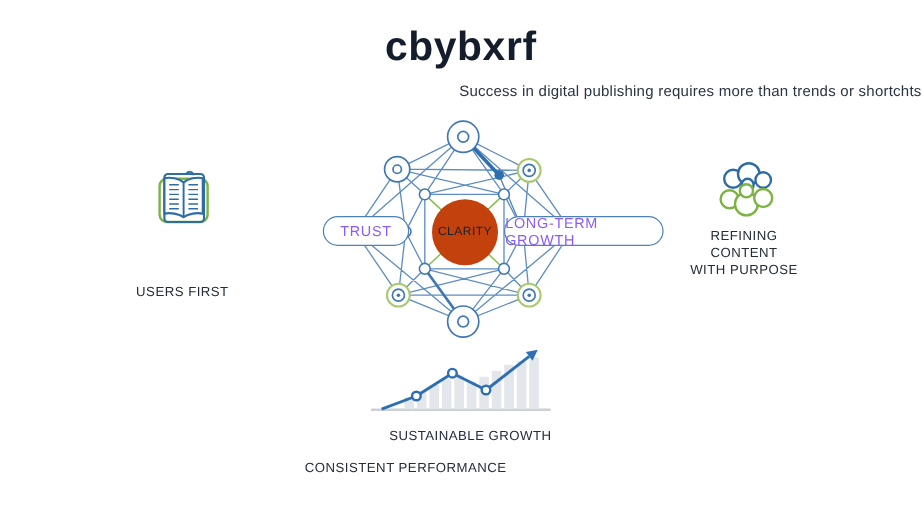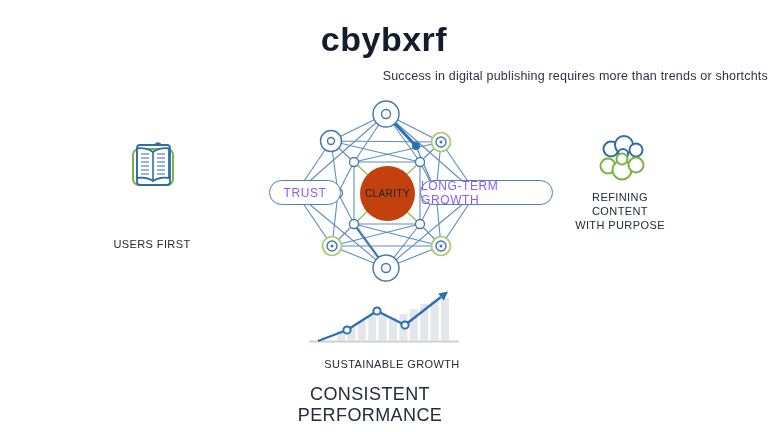--- a/index.html
+++ b/index.html
@@ -13,21 +13,21 @@
     font-size:34px;font-weight:700;letter-spacing:.5px;color:#131d2b;
   }
   .subtitle{
     left:0;top:69px;width:768px;text-align:right;
     font-size:12.5px;color:#2a3442;letter-spacing:.2px;
   }
   .caps{letter-spacing:.4px;color:#232c38;}
   .left-label{left:102px;top:194px;width:100px;text-align:center;font-size:11px;margin-top:44px;}
   .right-label{left:566px;top:190px;width:108px;text-align:center;font-size:11px;line-height:14px;}
   .growth-label{left:284px;top:358px;width:216px;text-align:center;font-size:11px;}
-  .perf-label{left:240px;top:384px;width:260px;text-align:center;font-size:18px;}
+  .perf-label{left:254px;top:384px;width:260px;text-align:left;font-size:11px;}
   .pill{
     height:25px;border:1.5px solid #4d82b8;border-radius:14px;background:#fff;
     display:flex;align-items:center;justify-content:center;
     font-size:12px;letter-spacing:.6px;color:#8b5cf6;box-sizing:border-box;
   }
   .pill-trust{left:269px;top:180px;width:72px;}
   .pill-ltv{left:420px;top:180px;width:133px;}
   .clarity{
     left:360px;top:166px;width:55px;height:55px;border-radius:50%;
     background:#c2410c;display:flex;align-items:center;justify-content:center;

